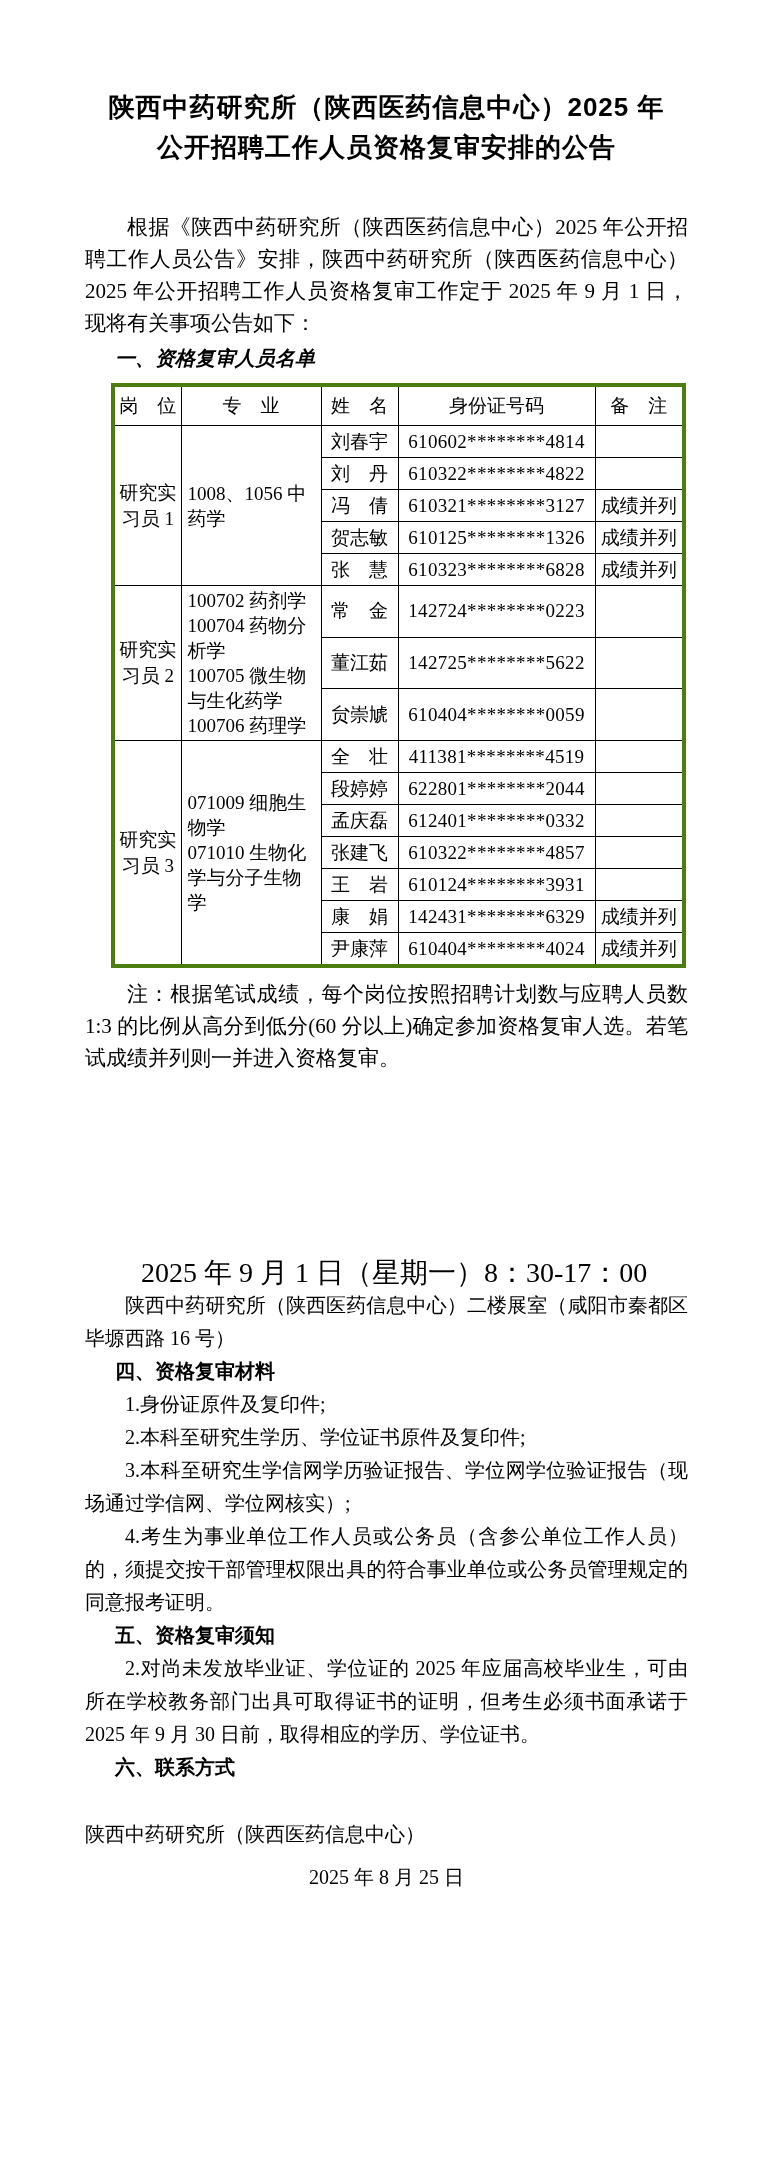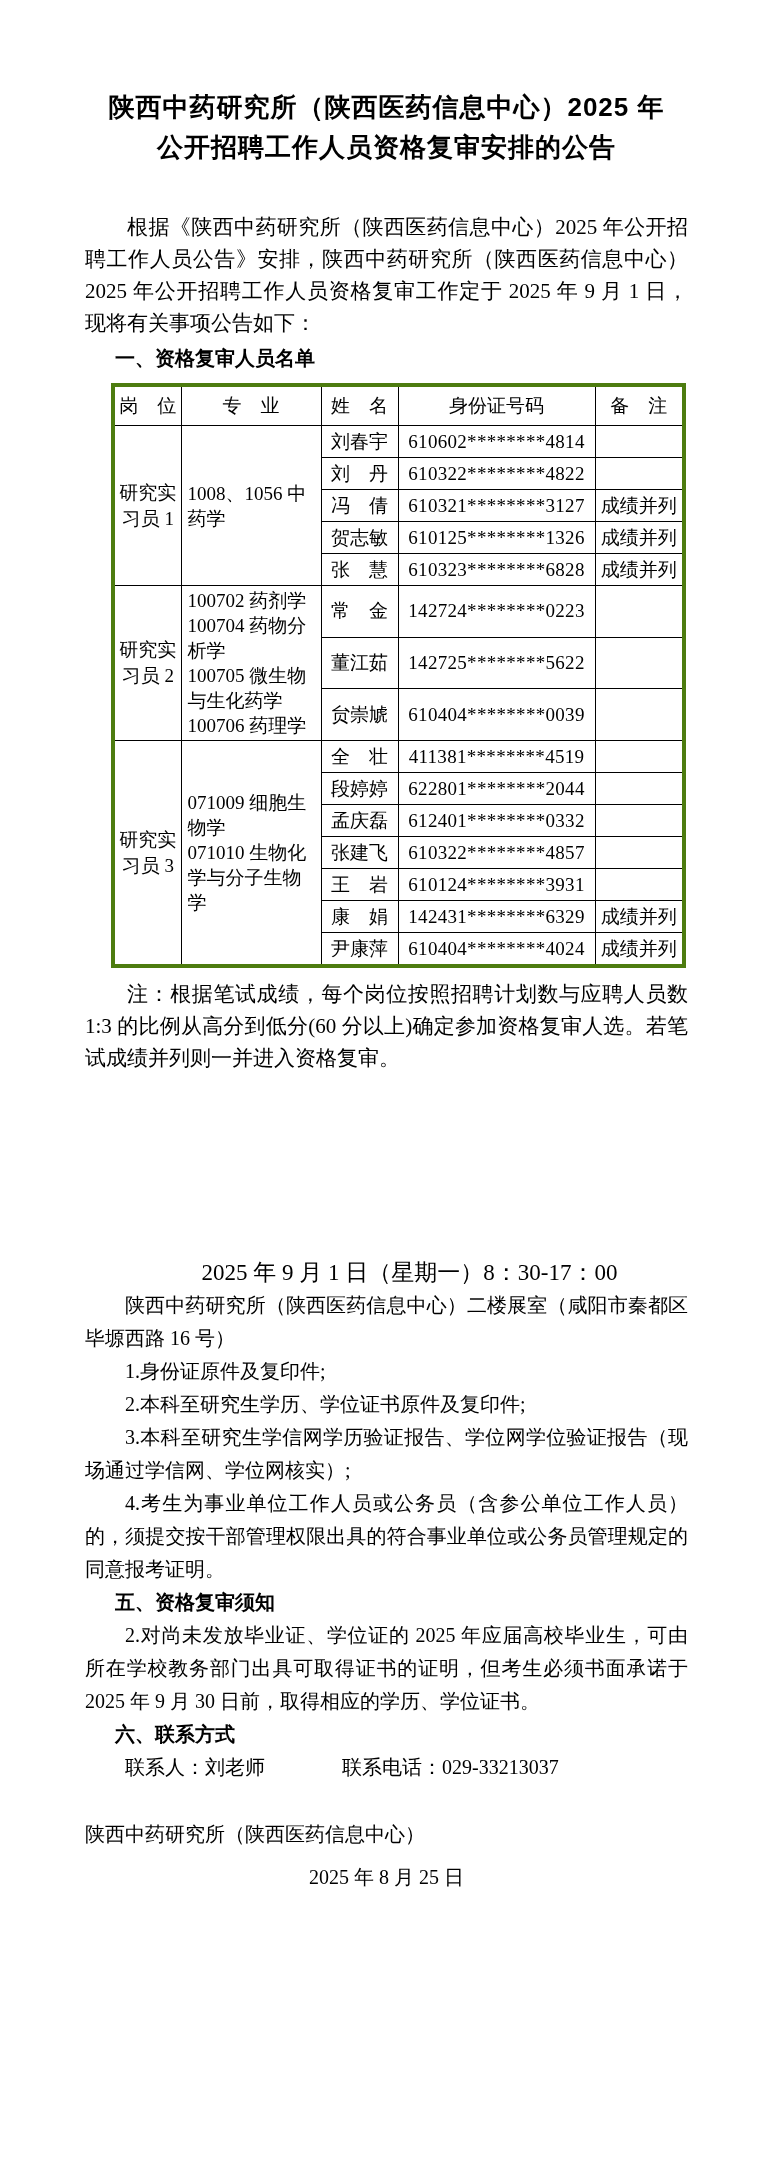--- a/index.html
+++ b/index.html
@@ -27,21 +27,21 @@
     font-size:21px; line-height:32px;
     text-align:justify; text-indent:2em;
   }
   .sec-heading {
     margin:0;
     font-family:"Liberation Sans","DejaVu Sans",sans-serif;
     font-weight:bold;
     font-size:20px; line-height:33px;
     text-indent:1.5em;
   }
-  .sec-heading.first { line-height:34px; margin-top:2px; }
+  .sec-heading.first { line-height:34px; margin-top:2px;font-style:italic; }
 
   table.roster {
     border-collapse:collapse;
     table-layout:fixed;
     width:571px;
     margin:8px 0 0 26px;
     font-size:19px;
     border:4px solid #4d7c0f;
   }
   table.roster td {
@@ -63,21 +63,21 @@
     letter-spacing:0.3px;
     white-space:nowrap;
   }
   .note-par {
     margin:10px 0 0 0;
     font-size:21px; line-height:32px;
     text-align:justify; text-indent:2em;
   }
   .page-gap { height:182px; }
 
-  .bodyline { margin:0; font-size:23px; line-height:33px; text-indent:2em;text-align:center; }
+  .bodyline { margin:0; font-size:28px; line-height:33px; text-indent:2em; }
   .bodypar  { margin:0; font-size:20px; line-height:33px; text-indent:2em; text-align:justify; }
   .contact-line { margin:0; font-size:20px; line-height:33px; text-indent:2em; }
   .contact-line .phone { margin-left:72px; }
   .signature { margin:34px 0 0 0; font-size:20px; line-height:33px; }
   .sign-date { margin:10px 0 0 0; text-align:center; font-size:20px; line-height:33px; }
 </style>
 </head>
 <body>
 
 <div class="content">
@@ -150,21 +150,21 @@
         <td class="id-cell">142724********0223</td>
         <td></td>
       </tr>
       <tr class="r48">
         <td>董江茹</td>
         <td class="id-cell">142725********5622</td>
         <td></td>
       </tr>
       <tr class="r48">
         <td>贠崇虓</td>
-        <td class="id-cell">610404********0039</td>
+        <td class="id-cell">610404********0059</td>
         <td></td>
       </tr>
 
       <tr class="r30">
         <td rowspan="7">研究实习员 3</td>
         <td rowspan="7" class="major-cell">
           <div>071009 细胞生物学</div>
           <div>071010 生物化学与分子生物学</div>
         </td>
         <td>全　壮</td>
@@ -205,30 +205,27 @@
   </table>
 
   <p class="note-par">注：根据笔试成绩，每个岗位按照招聘计划数与应聘人员数 1:3 的比例从高分到低分(60 分以上)确定参加资格复审人选。若笔试成绩并列则一并进入资格复审。</p>
 
   <div class="page-gap"></div>
 
   <p class="bodyline">2025 年 9 月 1 日（星期一）8：30-17：00</p>
 
   <p class="bodypar">陕西中药研究所（陕西医药信息中心）二楼展室（咸阳市秦都区毕塬西路 16 号）</p>
 
+  <h3 class="sec-heading">四、资格复审材料</h3>
   <p class="bodypar">1.身份证原件及复印件;</p>
   <p class="bodypar">2.本科至研究生学历、学位证书原件及复印件;</p>
   <p class="bodypar">3.本科至研究生学信网学历验证报告、学位网学位验证报告（现场通过学信网、学位网核实）;</p>
   <p class="bodypar">4.考生为事业单位工作人员或公务员（含参公单位工作人员）的，须提交按干部管理权限出具的符合事业单位或公务员管理规定的同意报考证明。</p>
 
   <h3 class="sec-heading">五、资格复审须知</h3>
   <p class="bodypar">2.对尚未发放毕业证、学位证的 2025 年应届高校毕业生，可由所在学校教务部门出具可取得证书的证明，但考生必须书面承诺于 2025 年 9 月 30 日前，取得相应的学历、学位证书。</p>
 
   <h3 class="sec-heading">六、联系方式</h3>
-  <p class="contact-line">
-    <span>联系人：刘老师</span>
-    <span class="phone">联系电话：029-33213037</span>
-  </p>
 
   <p class="signature">陕西中药研究所（陕西医药信息中心）</p>
   <p class="sign-date">2025 年 8 月 25 日</p>
 
 </div>
 
 </body></html>

